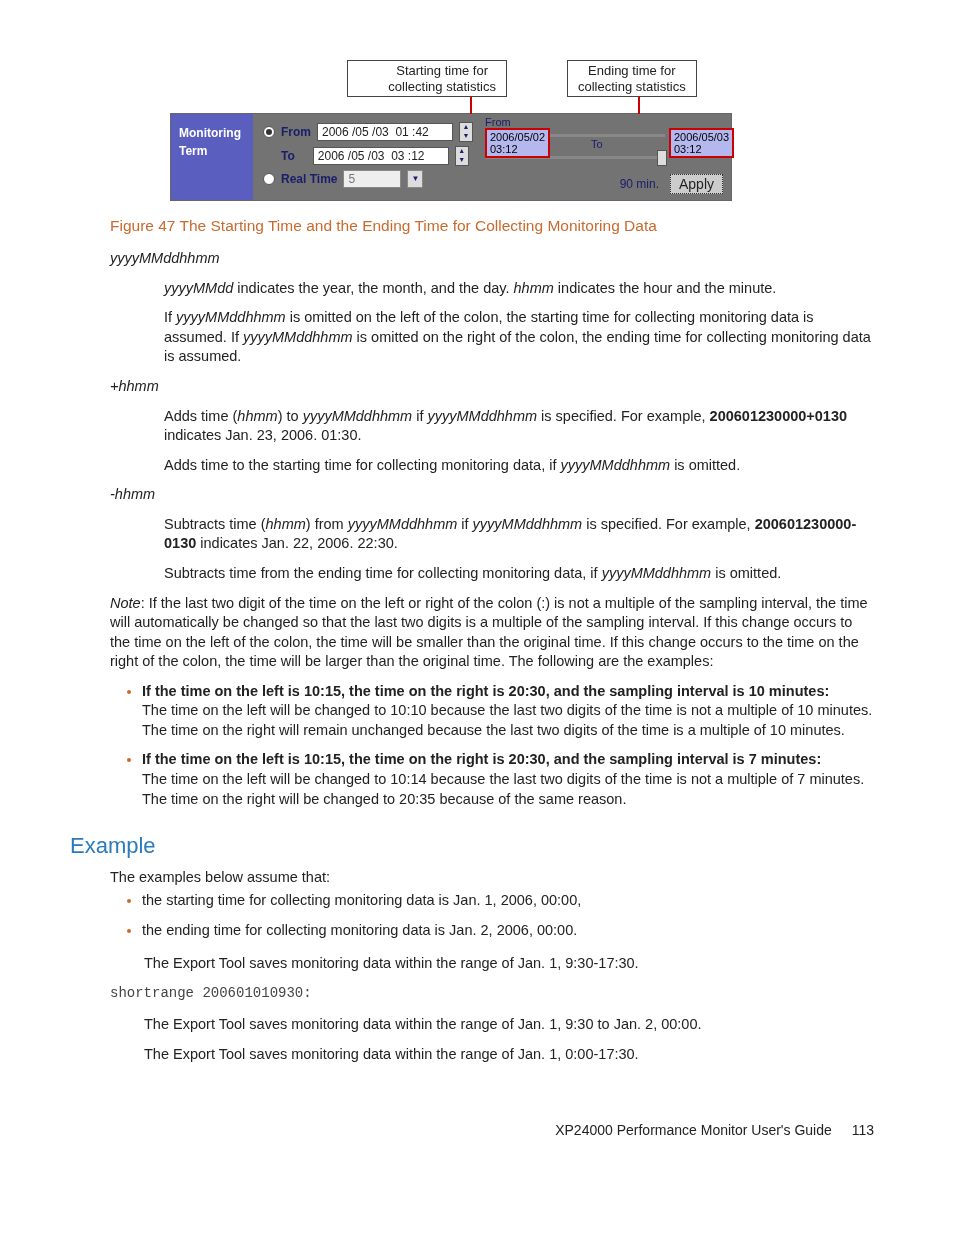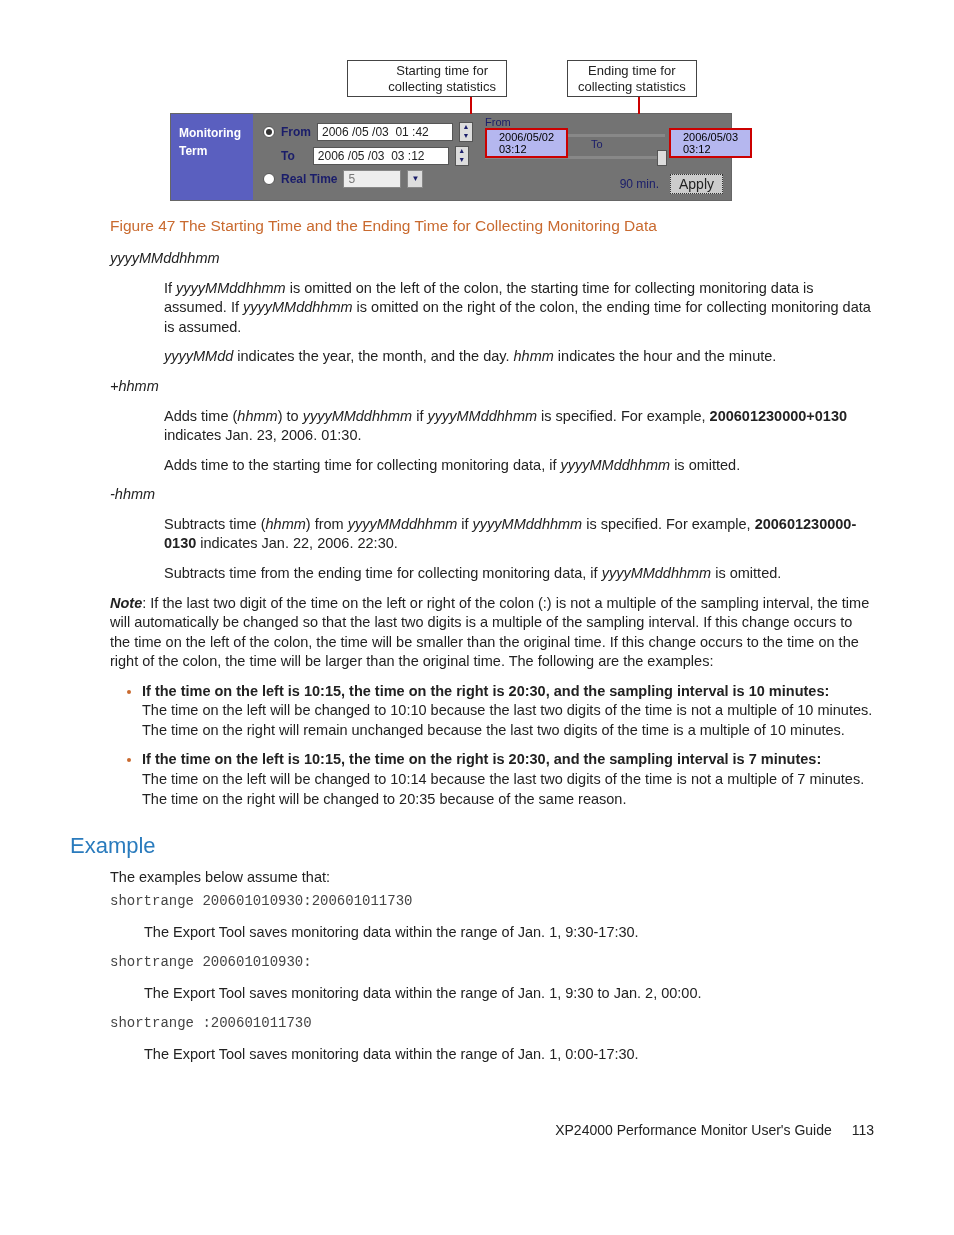--- a/index.html
+++ b/index.html
@@ -75,40 +75,40 @@
   }
   .radio.checked::after{content:"";position:absolute;inset:2px;border-radius:50%;background:#333;}
   .dt-input {
     background:#fff;border:1px solid #555;padding:1px 4px;font-family:inherit;font-size:12px;width:126px;color:#222;font-weight:normal;
   }
   .spin {
     display:inline-flex;flex-direction:column;border:1px solid #555;height:18px;width:12px;
   }
   .spin div{flex:1;font-size:7px;text-align:center;line-height:8px;background:#ddd;cursor:pointer;}
   .small-date{
-    position:absolute;background:#b5b7ef;border:2px solid #c00;font-size:11px;padding:1px 12px;color:#000;font-weight:normal;line-height:1.1;
+    position:absolute;background:#b5b7ef;border:2px solid #c00;font-size:11px;padding:1px 3px;color:#000;font-weight:normal;line-height:1.1;
   }
   .mini-label{position:absolute;font-size:11px;color:#1a1d6a;font-weight:normal;}
   .slider-track{position:absolute;height:3px;background:#888;top:20px;}
   .slider-thumb{position:absolute;width:8px;height:14px;background:#ddd;border:1px solid #555;top:14px;}
   .apply-btn{position:absolute;right:8px;bottom:6px;background:#ccc;border:1px dotted #333;padding:1px 8px;font-size:14px;cursor:pointer;}
   .minfield{background:#eee;border:1px solid #888;width:48px;font-size:12px;padding:1px 4px;color:#777;}
   .dur{position:absolute;right:72px;bottom:9px;font-size:12px;color:#1a1d6a;}
 
   .fig-caption {
     color: #c96a2f;
     font-weight: normal;
     font-size: 15.5px;
     margin: 16px 0 14px 0;
   }
   .term { font-style: italic; }
   .sect p { margin: 8px 0 10px 54px; line-height:1.35; }
   .sect .lead { margin-left: 0; }
   .bold { font-weight: bold; }
-  .notehead { font-style: italic; font-weight: bold; text-align: center; }
+  .notehead { font-style: italic; font-weight: normal; text-align: center; }
   ul.bullets { margin: 6px 0 12px 14px; padding-left: 18px; }
   ul.bullets li { margin-bottom: 10px; line-height:1.35; }
   ul.bullets li::marker { color:#c96a2f; }
   .sub { margin-left: 0; }
   h2.example {
     color:#2a7bbd;font-weight:normal;font-size:22px;margin:24px 0 10px -40px;
   }
   .mono { font-family: "Courier New", monospace; font-size: 14px; margin: 8px 0 6px 0; color:#444;}
   .indent { margin-left: 34px; }
   .footer {
@@ -178,46 +178,48 @@
         <span class="dur">90 min.</span>
         <span class="apply-btn">Apply</span>
       </div>
     </div>
   </div>
 
   <div class="fig-caption">Figure 47 The Starting Time and the Ending Time for Collecting Monitoring Data</div>
 
   <div class="sect">
     <p class="lead term">yyyyMMddhhmm</p>
+    <p><span class="term">yyyyMMdd</span><span> indicates the year, the month, and the day. </span><span class="term">hhmm</span><span> indicates the hour and the minute.</span></p>
     <p><span>If </span><span class="term">yyyyMMddhhmm</span><span> is omitted on the left of the colon, the starting time for collecting monitoring data is assumed. If </span><span class="term">yyyyMMddhhmm</span><span> is omitted on the right of the colon, the ending time for collecting monitoring data is assumed.</span></p>
-    <p><span class="term">yyyyMMdd</span><span> indicates the year, the month, and the day. </span><span class="term">hhmm</span><span> indicates the hour and the minute.</span></p>
 
     <p class="lead term">+hhmm</p>
     <p><span>Adds time (</span><span class="term">hhmm</span><span>) to </span><span class="term">yyyyMMddhhmm</span><span> if </span><span class="term">yyyyMMddhhmm</span><span> is specified. For example, </span><span class="bold">200601230000+0130</span><span> indicates Jan. 23, 2006. 01:30.</span></p>
     <p><span>Adds time to the starting time for collecting monitoring data, if </span><span class="term">yyyyMMddhhmm</span><span> is omitted.</span></p>
 
     <p class="lead term">-hhmm</p>
     <p><span>Subtracts time (</span><span class="term">hhmm</span><span>) from </span><span class="term">yyyyMMddhhmm</span><span> if </span><span class="term">yyyyMMddhhmm</span><span> is specified. For example, </span><span class="bold">200601230000-0130</span><span> indicates Jan. 22, 2006. 22:30.</span></p>
     <p><span>Subtracts time from the ending time for collecting monitoring data, if </span><span class="term">yyyyMMddhhmm</span><span> is omitted.</span></p>
 
     <p class="lead"><span class="notehead">Note</span><span>: If the last two digit of the time on the left or right of the colon (:) is not a multiple of the sampling interval, the time will automatically be changed so that the last two digits is a multiple of the sampling interval. If this change occurs to the time on the left of the colon, the time will be smaller than the original time. If this change occurs to the time on the right of the colon, the time will be larger than the original time. The following are the examples:</span></p>
 
     <ul class="bullets">
       <li><span class="bold">If the time on the left is 10:15, the time on the right is 20:30, and the sampling interval is 10 minutes:</span><br><span>The time on the left will be changed to 10:10 because the last two digits of the time is not a multiple of 10 minutes. The time on the right will remain unchanged because the last two digits of the time is a multiple of 10 minutes.</span></li>
       <li><span class="bold">If the time on the left is 10:15, the time on the right is 20:30, and the sampling interval is 7 minutes:</span><br><span>The time on the left will be changed to 10:14 because the last two digits of the time is not a multiple of 7 minutes. The time on the right will be changed to 20:35 because of the same reason.</span></li>
     </ul>
   </div>
 
   <h2 class="example">Example</h2>
   <p class="sub" style="margin:4px 0 6px 0;">The examples below assume that:</p>
-
-  <div class="mono">shortrange 200601010930:200601011730</div>
+  <ul class="bullets" style="margin-top:2px;">
+    <li>the starting time for collecting monitoring data is Jan. 1, 2006, 00:00,</li>
+    <li>the ending time for collecting monitoring data is Jan. 2, 2006, 00:00.</li>
+  </ul>
+
   <p class="indent">The Export Tool saves monitoring data within the range of Jan. 1, 9:30-17:30.</p>
   <div class="mono">shortrange 200601010930:</div>
   <p class="indent">The Export Tool saves monitoring data within the range of Jan. 1, 9:30 to Jan. 2, 00:00.</p>
-  <div class="mono">shortrange :200601011730</div>
   <p class="indent">The Export Tool saves monitoring data within the range of Jan. 1, 0:00-17:30.</p>
 
   <div class="footer">
     <span>XP24000 Performance Monitor User's Guide</span>
     <span class="pg">113</span>
   </div>
 </div>
 
 </body></html>

